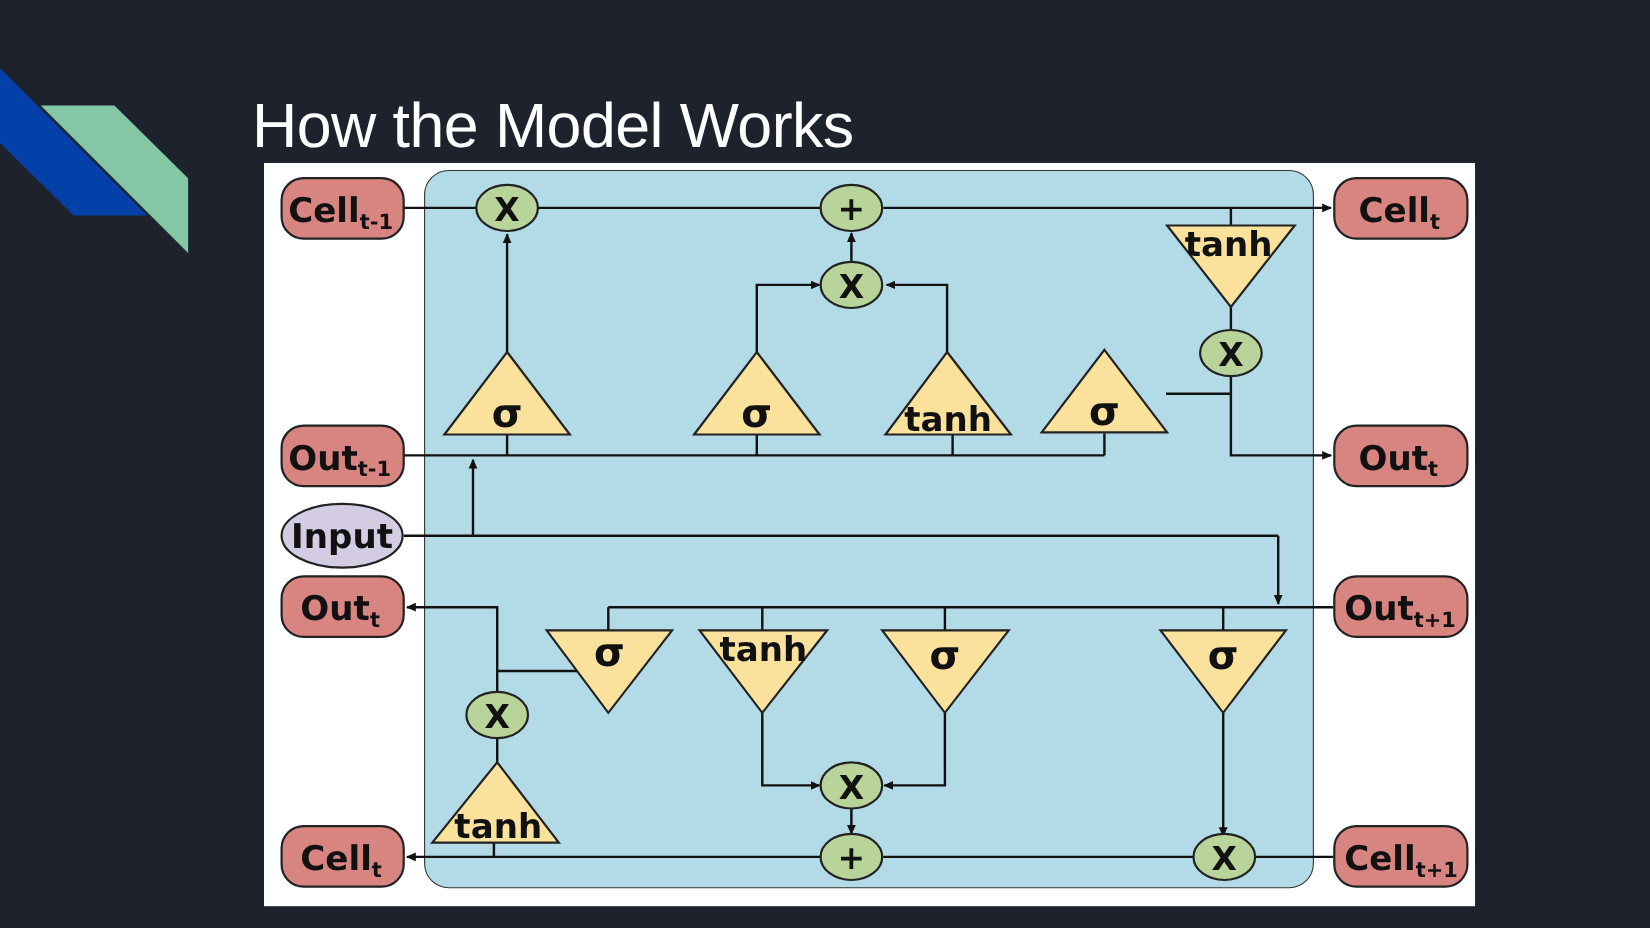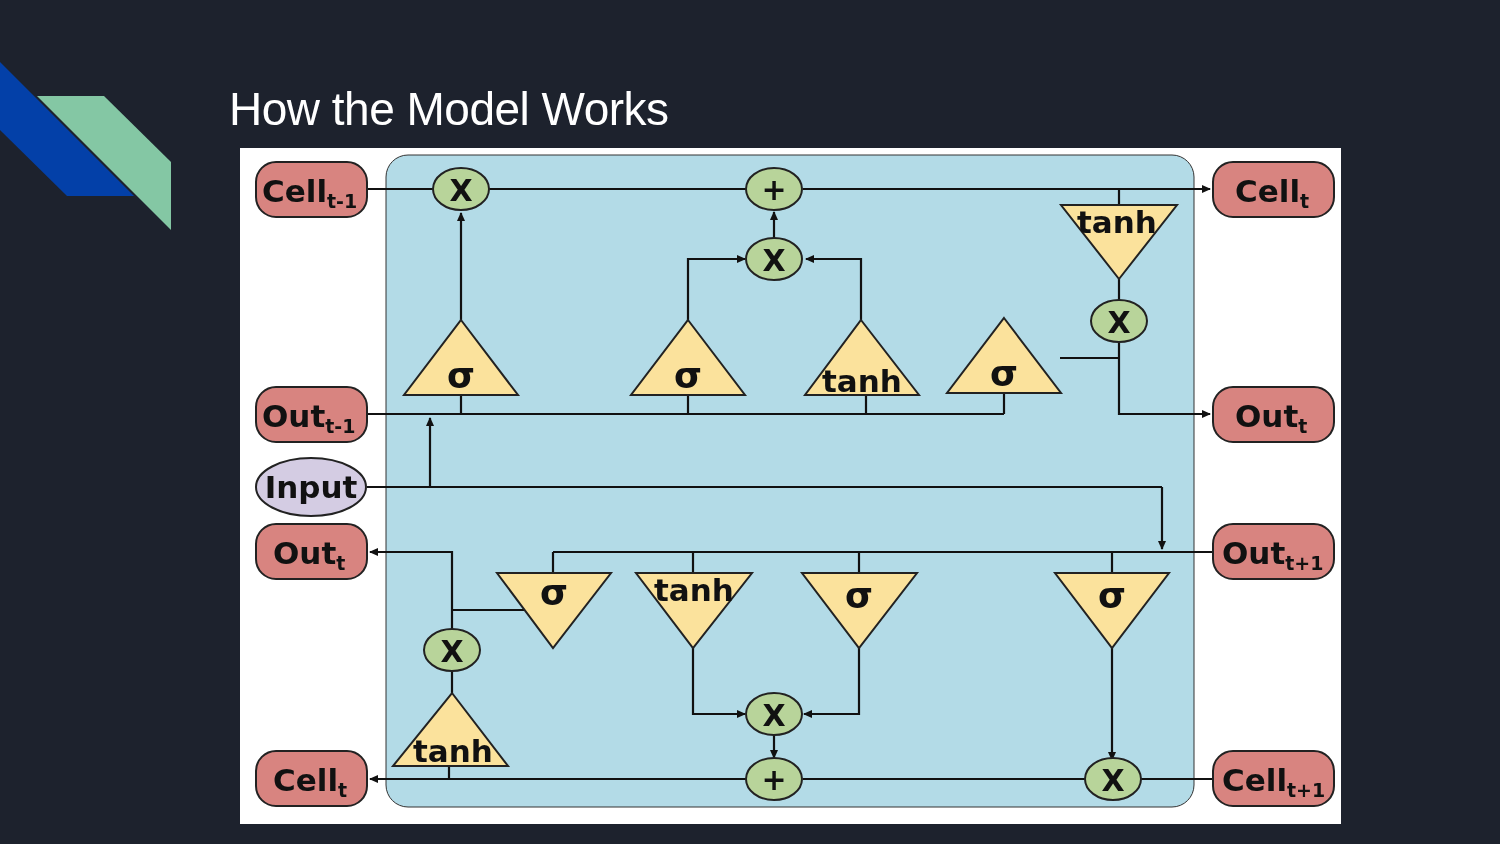--- a/index.html
+++ b/index.html
@@ -1,18 +1,18 @@
 <!DOCTYPE html>
 <html><head>
 <meta charset="utf-8">
 <style>
   html, body { margin:0; padding:0; }
   body { width:1500px; height:844px; background:#1d222d; position:relative; overflow:hidden; font-family:"Liberation Sans", sans-serif; }
   #deco { position:absolute; left:0; top:0; }
-  #title { position:absolute; left:229px; top:82px; color:#ffffff; font-size:46px; font-family:"Liberation Sans", sans-serif; letter-spacing:-0.5px; }
+  #title { position:absolute; left:229px; top:82px; color:#ffffff; font-size:57px; font-family:"Liberation Sans", sans-serif; letter-spacing:-0.5px; }
   #diagram { position:absolute; left:240px; top:148px; }
   .node-text { font-family:"DejaVu Sans", sans-serif; font-weight:bold; fill:#111; }
 </style>
 </head>
 <body>
 
 <svg id="deco" width="200" height="260">
   <polygon points="0,62 0,130 67,196 134,196" fill="#0340a8"></polygon>
   <polygon points="37,96 104,96 171,162 171,230" fill="#84c7a4"></polygon>
 </svg>

